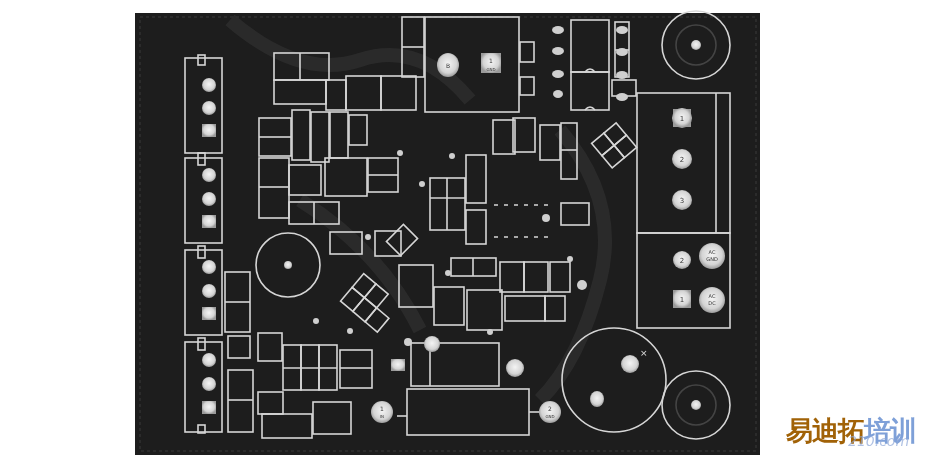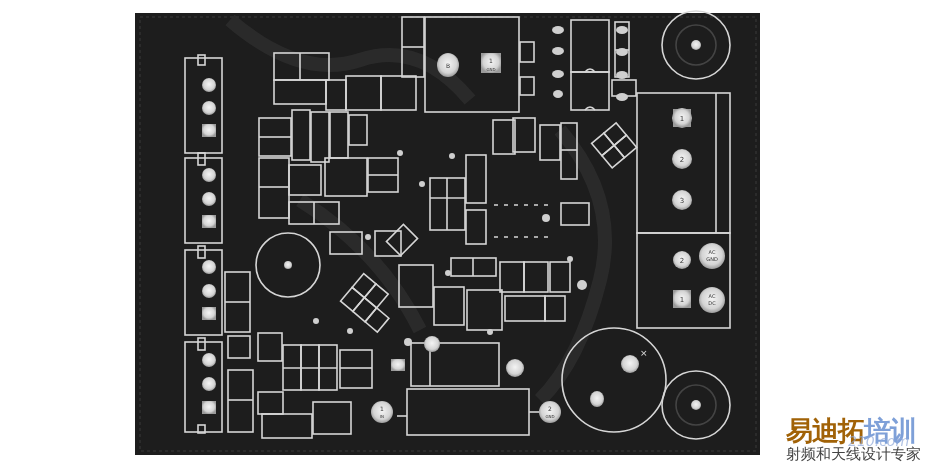--- a/index.html
+++ b/index.html
@@ -247,14 +247,13 @@
     <text x="550" y="418" font-size="4">GND</text>
   </g>
   <text x="640" y="356" fill="#e0e0e0" font-size="9" font-family="DejaVu Sans, sans-serif">×</text>
 </svg>
 
 <div class="wm">
   <div class="wm-main">
     <span class="r">易迪拓</span><span class="b">培训</span>
   </div>
   <div class="wm-url">210.com</div>
-  <div class="wm-sub">射频和天线设计专家</div>
 </div>
 
 </body></html>

